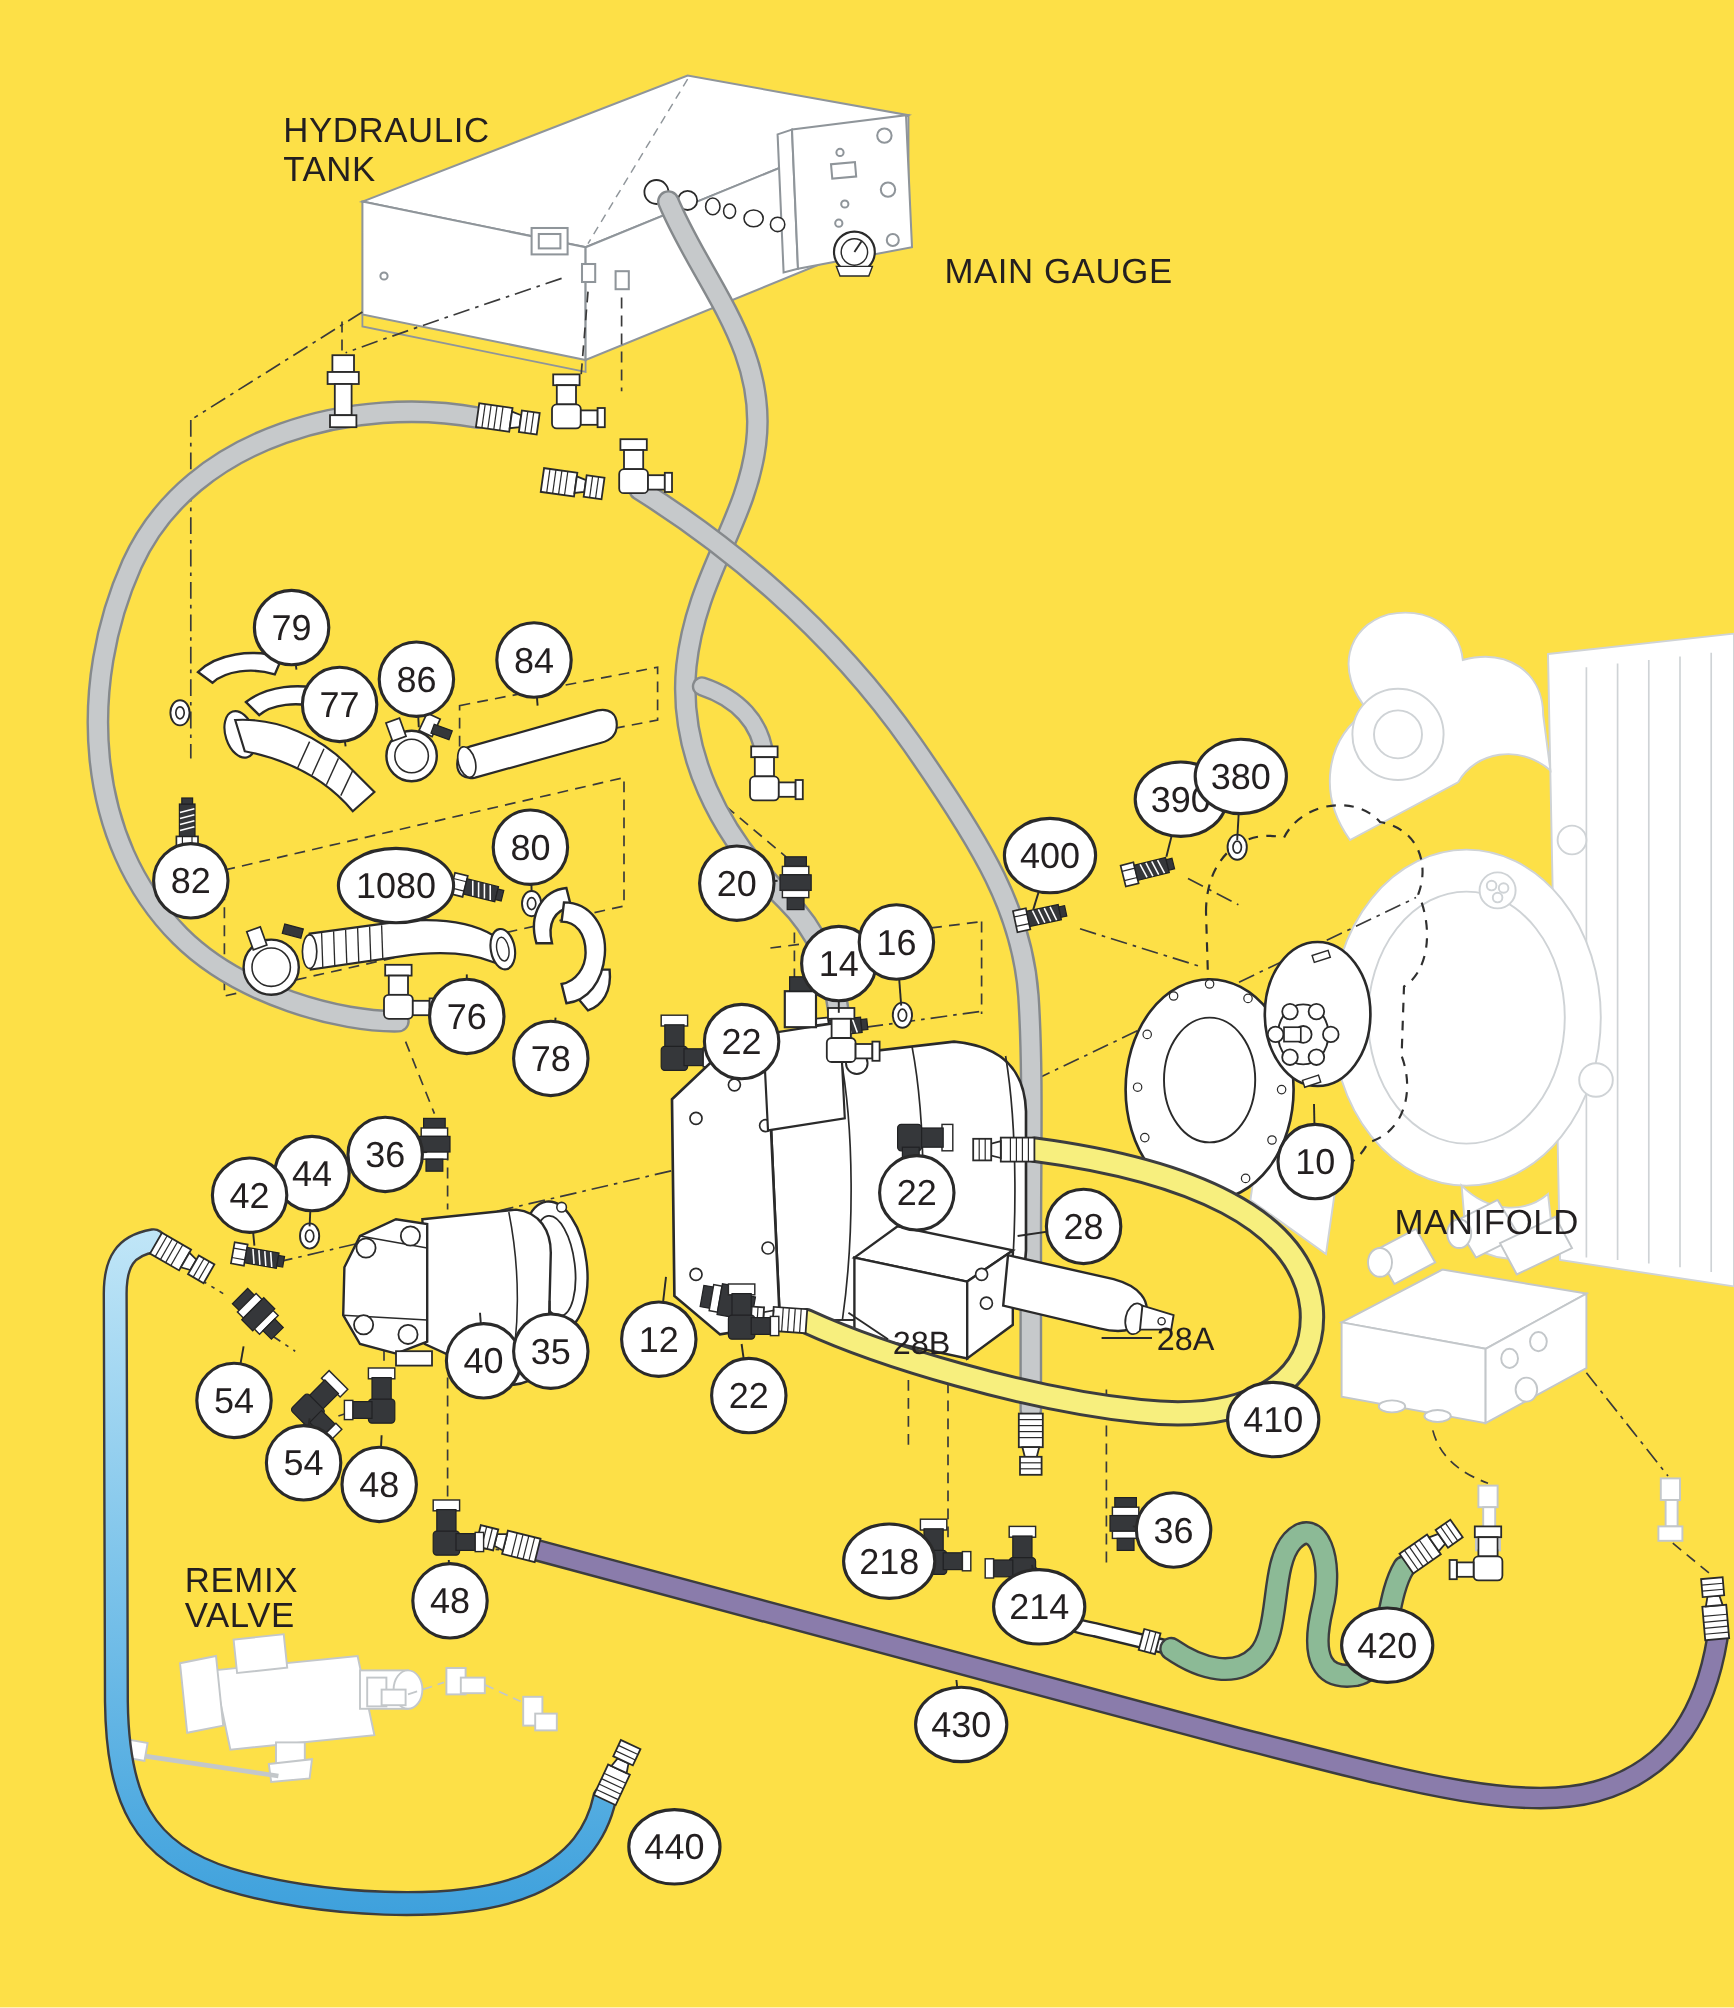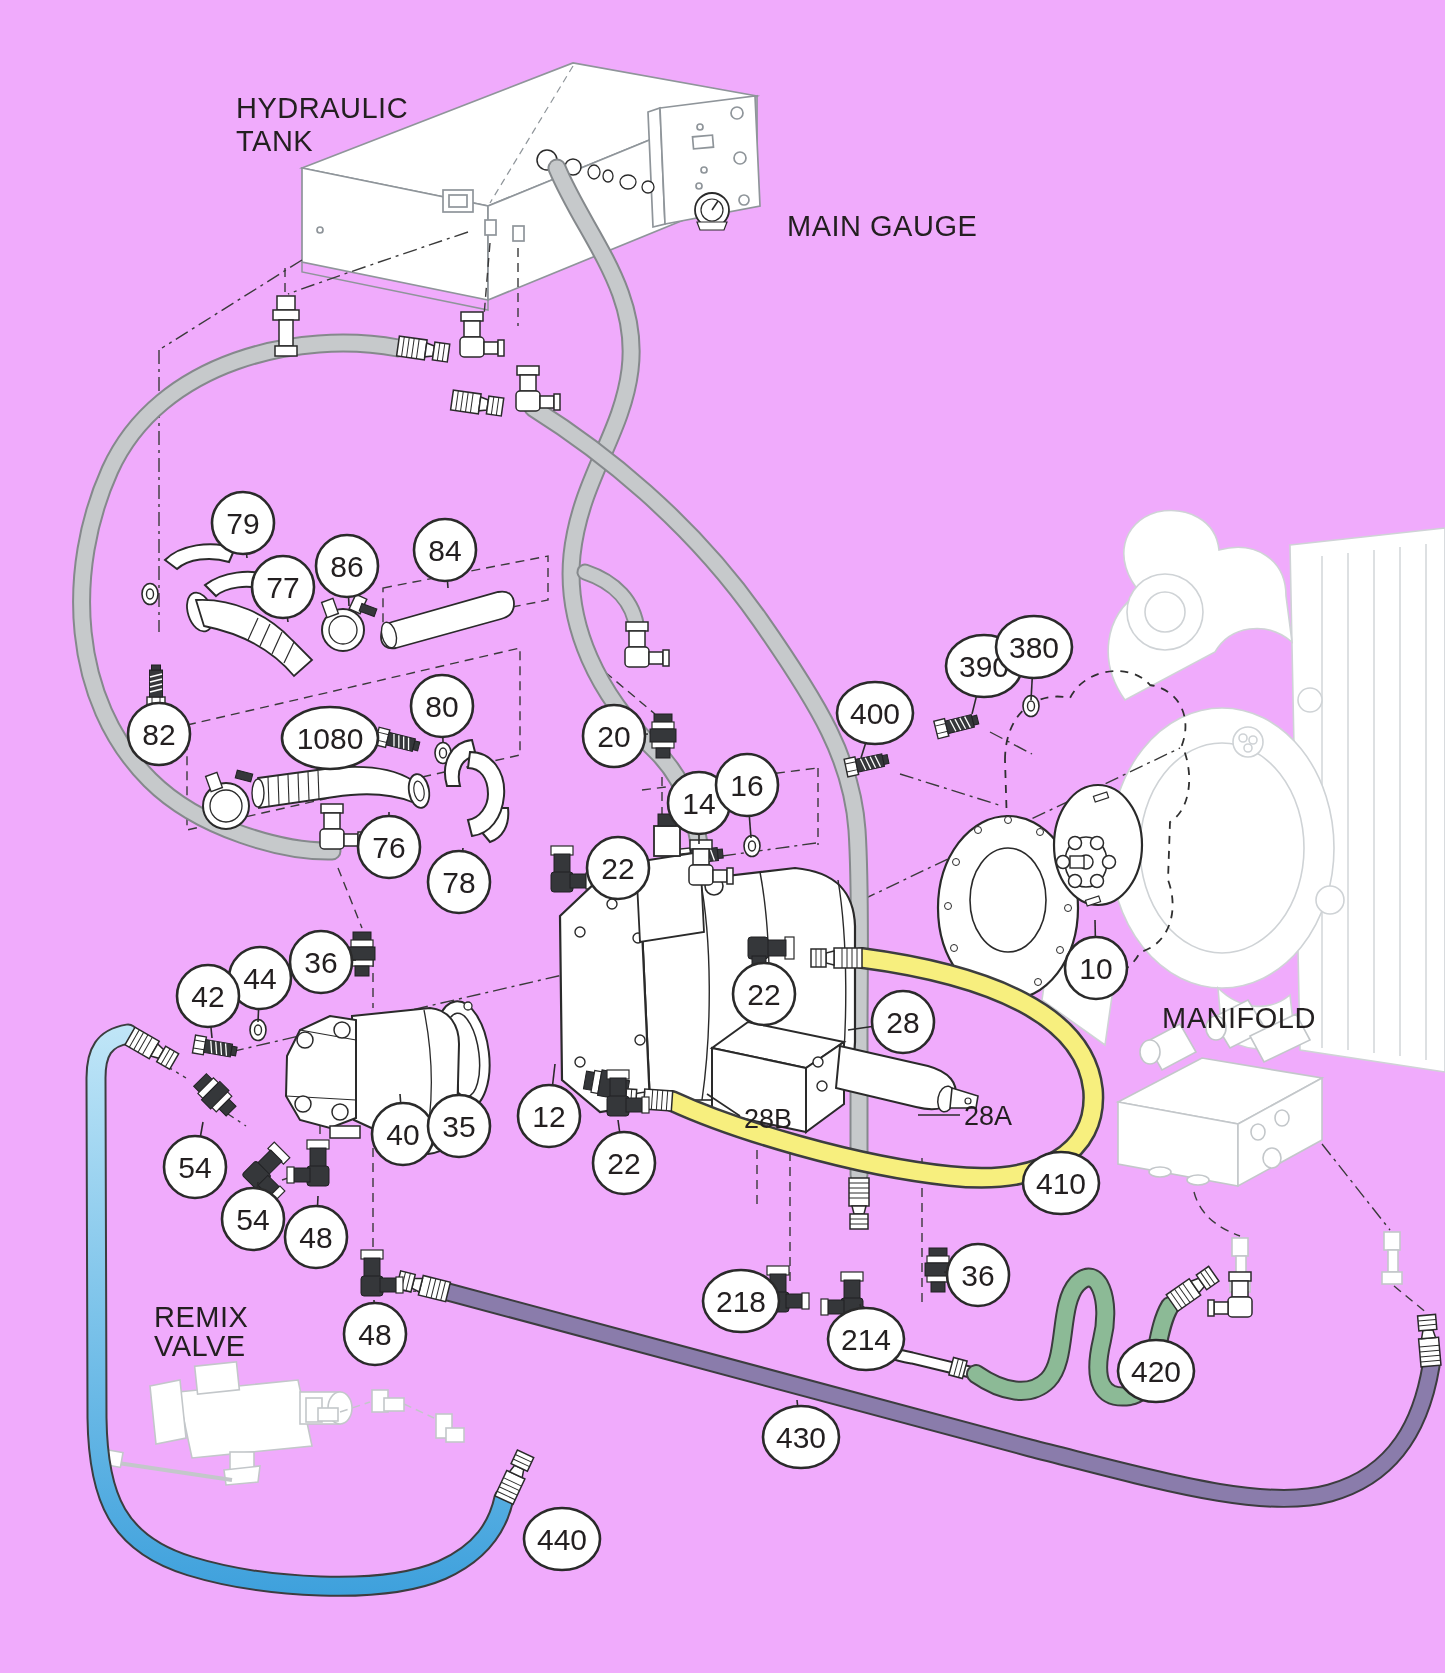--- a/index.html
+++ b/index.html
@@ -1,16 +1,16 @@
 <!DOCTYPE html>
 <html><head>
 <meta charset="utf-8">
 <style>
   html,body{margin:0;padding:0;background:#ffffff;}
-  .stage{position:relative;width:1445px;height:1673px;background:#f0abfc;overflow:hidden;}
+  .stage{position:relative;width:1445px;height:1673px;background:#fde047;overflow:hidden;}
   svg{display:block;}
   .lbl{font-family:"Liberation Sans",sans-serif;font-size:29px;fill:#231f20;letter-spacing:.5px;}
   .lbl-sm{font-family:"Liberation Sans",sans-serif;font-size:27px;fill:#231f20;}
   .co{font-family:"Liberation Sans",sans-serif;font-size:30px;fill:#231f20;text-anchor:middle;}
   .ink{stroke:#2a2a2a;}
   .wpart{fill:#ffffff;stroke:#2a2a2a;}
   .dk{fill:#35373a;stroke:#202123;stroke-width:1;}
   .ghost{fill:#ffffff;stroke:#cfd3d6;stroke-width:1.6;}
   .ghost2{fill:#ffffff;stroke:#c3c7ca;stroke-width:1.6;}
   .tank{fill:#ffffff;stroke:#8f959a;stroke-width:1.7;}

